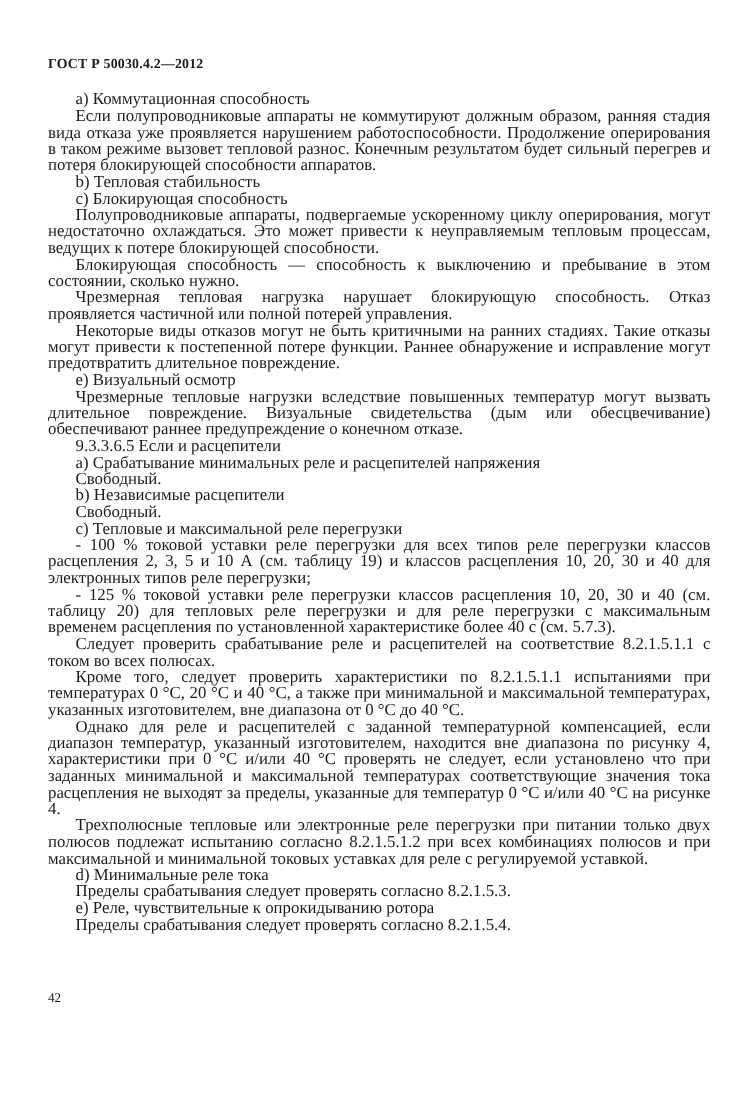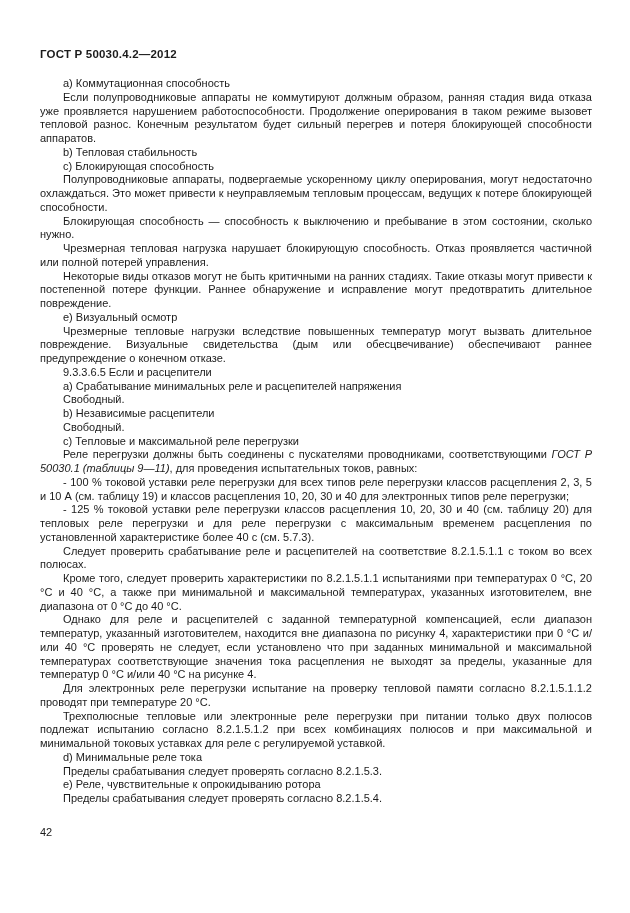--- a/index.html
+++ b/index.html
@@ -3,39 +3,39 @@
 <meta charset="utf-8">
 <style>
   * { margin: 0; padding: 0; box-sizing: border-box; }
   html, body { background: #ffffff; }
   body { width: 630px; }
   .page {
     position: relative;
     width: 630px;
     height: 913px;
     background: #ffffff;
-    font-family: Liberation Sans, sans-serif;
+    font-family: Liberation Serif, serif;
     color: #1b1b1b;
     overflow: hidden;
   }
   .doc-header {
     position: absolute;
     left: 40px;
     top: 48px;
     font-size: 11.5px;
     font-weight: 700;
     letter-spacing: 0.2px;
     white-space: nowrap;
   }
   .doc-body {
     position: absolute;
     left: 40px;
     top: 77px;
     width: 552px;
-    font-size: 11px;
+    font-size: 14px;
     line-height: 13.75px;
     text-align: justify;
   }
   .doc-body p {
     margin: 0;
     text-indent: 23px;
   }
   .italic { font-style: italic; }
   .page-number {
     position: absolute;
@@ -60,27 +60,25 @@
       <p><span>Чрезмерная тепловая нагрузка нарушает блокирующую способность. Отказ проявляется частичной или полной потерей управления.</span></p>
       <p><span>Некоторые виды отказов могут не быть критичными  на ранних стадиях. Такие отказы могут привести к постепенной потере функции. Раннее обнаружение и исправление могут предотвратить длительное повреждение.</span></p>
       <p><span>e) Визуальный осмотр</span></p>
       <p><span>Чрезмерные тепловые нагрузки вследствие повышенных температур могут вызвать длительное повреждение. Визуальные свидетельства (дым или обесцвечивание) обеспечивают раннее предупреждение о конечном отказе.</span></p>
       <p><span>9.3.3.6.5 Если и расцепители</span></p>
       <p><span>a) Срабатывание минимальных реле и расцепителей напряжения</span></p>
       <p><span>Свободный.</span></p>
       <p><span>b) Независимые расцепители</span></p>
       <p><span>Свободный.</span></p>
       <p><span>c) Тепловые и максимальной реле перегрузки</span></p>
-      <p><span>Реле перегрузки должны быть соединены с пускателями проводниками, соответствующими </span><span class="italic">ГОСТ Р 50030.1 (таблицы 9—11)</span><span>, для проведения испытательных токов, равных:</span></p>
       <p><span>- 100 % токовой уставки реле перегрузки для всех типов реле перегрузки классов расцепления 2, 3, 5 и 10 А (см. таблицу 19) и классов расцепления 10, 20, 30 и 40 для электронных типов реле перегрузки;</span></p>
       <p><span>- 125 % токовой уставки реле перегрузки классов расцепления 10, 20, 30 и 40 (см. таблицу 20) для тепловых реле перегрузки  и для реле перегрузки с максимальным временем расцепления по установленной характеристике более 40 с  (см. 5.7.3).</span></p>
       <p><span>Следует проверить срабатывание реле и расцепителей на соответствие 8.2.1.5.1.1 с током во всех полюсах.</span></p>
       <p><span>Кроме  того,  следует проверить  характеристики по 8.2.1.5.1.1 испытаниями при температурах  0 °С, 20 °С и 40 °С, а также при минимальной и максимальной температурах, указанных изготовителем, вне диапазона  от 0 °С до 40 °С.</span></p>
       <p><span>Однако для реле и расцепителей с заданной температурной компенсацией, если диапазон температур, указанный изготовителем, находится вне диапазона по рисунку 4, характеристики при 0 °С и/или  40 °С проверять не следует, если установлено что при заданных минимальной и максимальной температурах соответствующие  значения  тока  расцепления  не  выходят  за  пределы, указанные для температур  0 °С и/или  40 °С на рисунке 4.</span></p>
-      <p><span>Для электронных реле перегрузки испытание на проверку тепловой памяти согласно 8.2.1.5.1.1.2 проводят при температуре  20 °С.</span></p>
       <p><span>Трехполюсные тепловые или электронные реле перегрузки при питании только двух полюсов подлежат испытанию согласно 8.2.1.5.1.2 при всех комбинациях полюсов и при максимальной и минимальной токовых уставках для реле с регулируемой уставкой.</span></p>
       <p><span>d) Минимальные реле тока</span></p>
       <p><span>Пределы срабатывания следует проверять согласно 8.2.1.5.3.</span></p>
       <p><span>e) Реле, чувствительные к опрокидыванию ротора</span></p>
       <p><span>Пределы срабатывания следует проверять согласно 8.2.1.5.4.</span></p>
     </div>
 
   <div class="page-number">42</div>
 </div>
 

